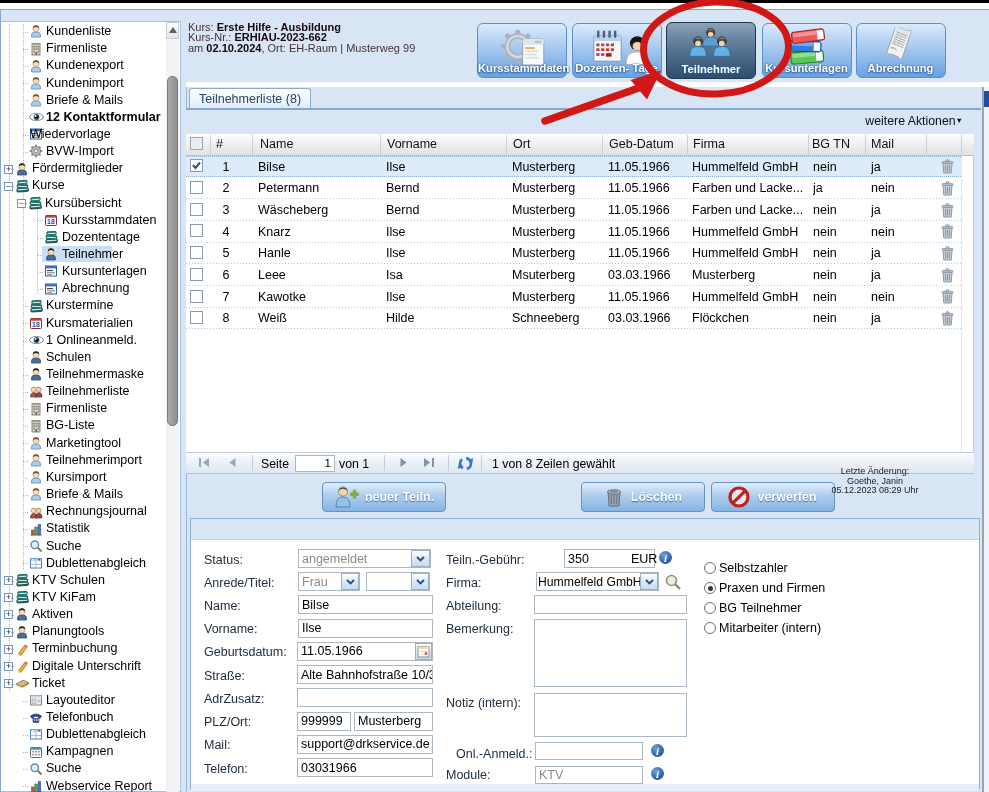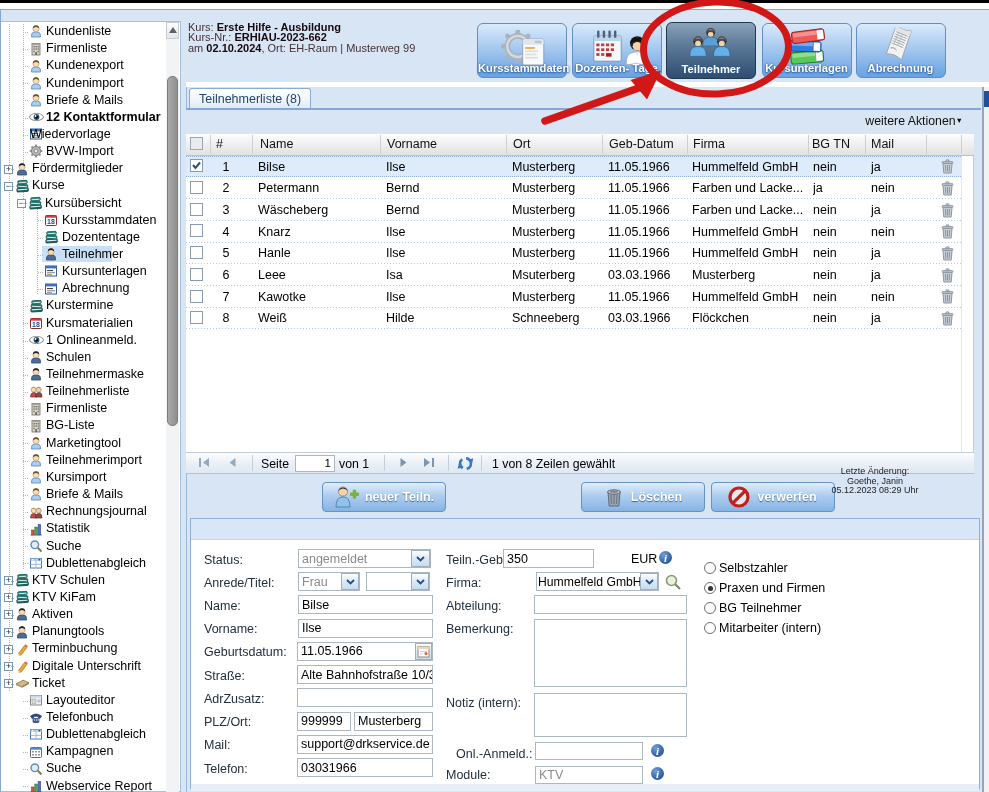--- a/index.html
+++ b/index.html
@@ -937,21 +937,21 @@
 <div class="inp" style="left:354px;top:711.5px;width:79px;height:19px;">Musterberg</div>
 <div class="inp" style="left:297px;top:734.5px;width:136px;height:19px;">support@drkservice.de</div>
 <div class="inp" style="left:297px;top:758px;width:136px;height:19px;">03031966</div>
 <div class="lbl" style="left:446px;top:552.5px;">Teiln.-Gebühr:</div>
 <div class="lbl" style="left:446px;top:575.5px;">Firma:</div>
 <div class="lbl" style="left:446px;top:598.5px;">Abteilung:</div>
 <div class="lbl" style="left:446px;top:622px;">Bemerkung:</div>
 <div class="lbl" style="left:446px;top:696px;">Notiz (intern):</div>
 <div class="lbl" style="left:446px;top:746.5px;margin-left:10px;">Onl.-Anmeld.:</div>
 <div class="lbl" style="left:446px;top:768px;">Module:</div>
-<div class="inp" style="left:503px;top:549px;width:91px;height:19px;">350</div>
+<div class="inp" style="left:564px;top:549px;width:91px;height:19px;">350</div>
 <div class="abs" style="left:631px;top:552px;font-size:12.5px;color:#000;">EUR</div>
 <div class="info" style="left:659px;top:551px;">i</div>
 <div class="inp" style="left:536px;top:572px;width:123px;height:19px;padding:0 1px;font-size:12.2px;">Hummelfeld GmbH</div>
 <div class="ddtrig" style="left:640px;top:573px;width:18px;height:17px;">
       <svg width="9" height="6">
         <path d="M1 1 L4.5 4.5 L8 1" fill="none" stroke="#1f4e8c" stroke-width="1.8"></path>
       </svg>
     </div>
 <svg class="abs" style="left:664px;top:573px;" width="18" height="18">
       <circle cx="7.5" cy="7.5" r="5" fill="#e8f0e0" stroke="#8a9a78" stroke-width="1.6"></circle>

